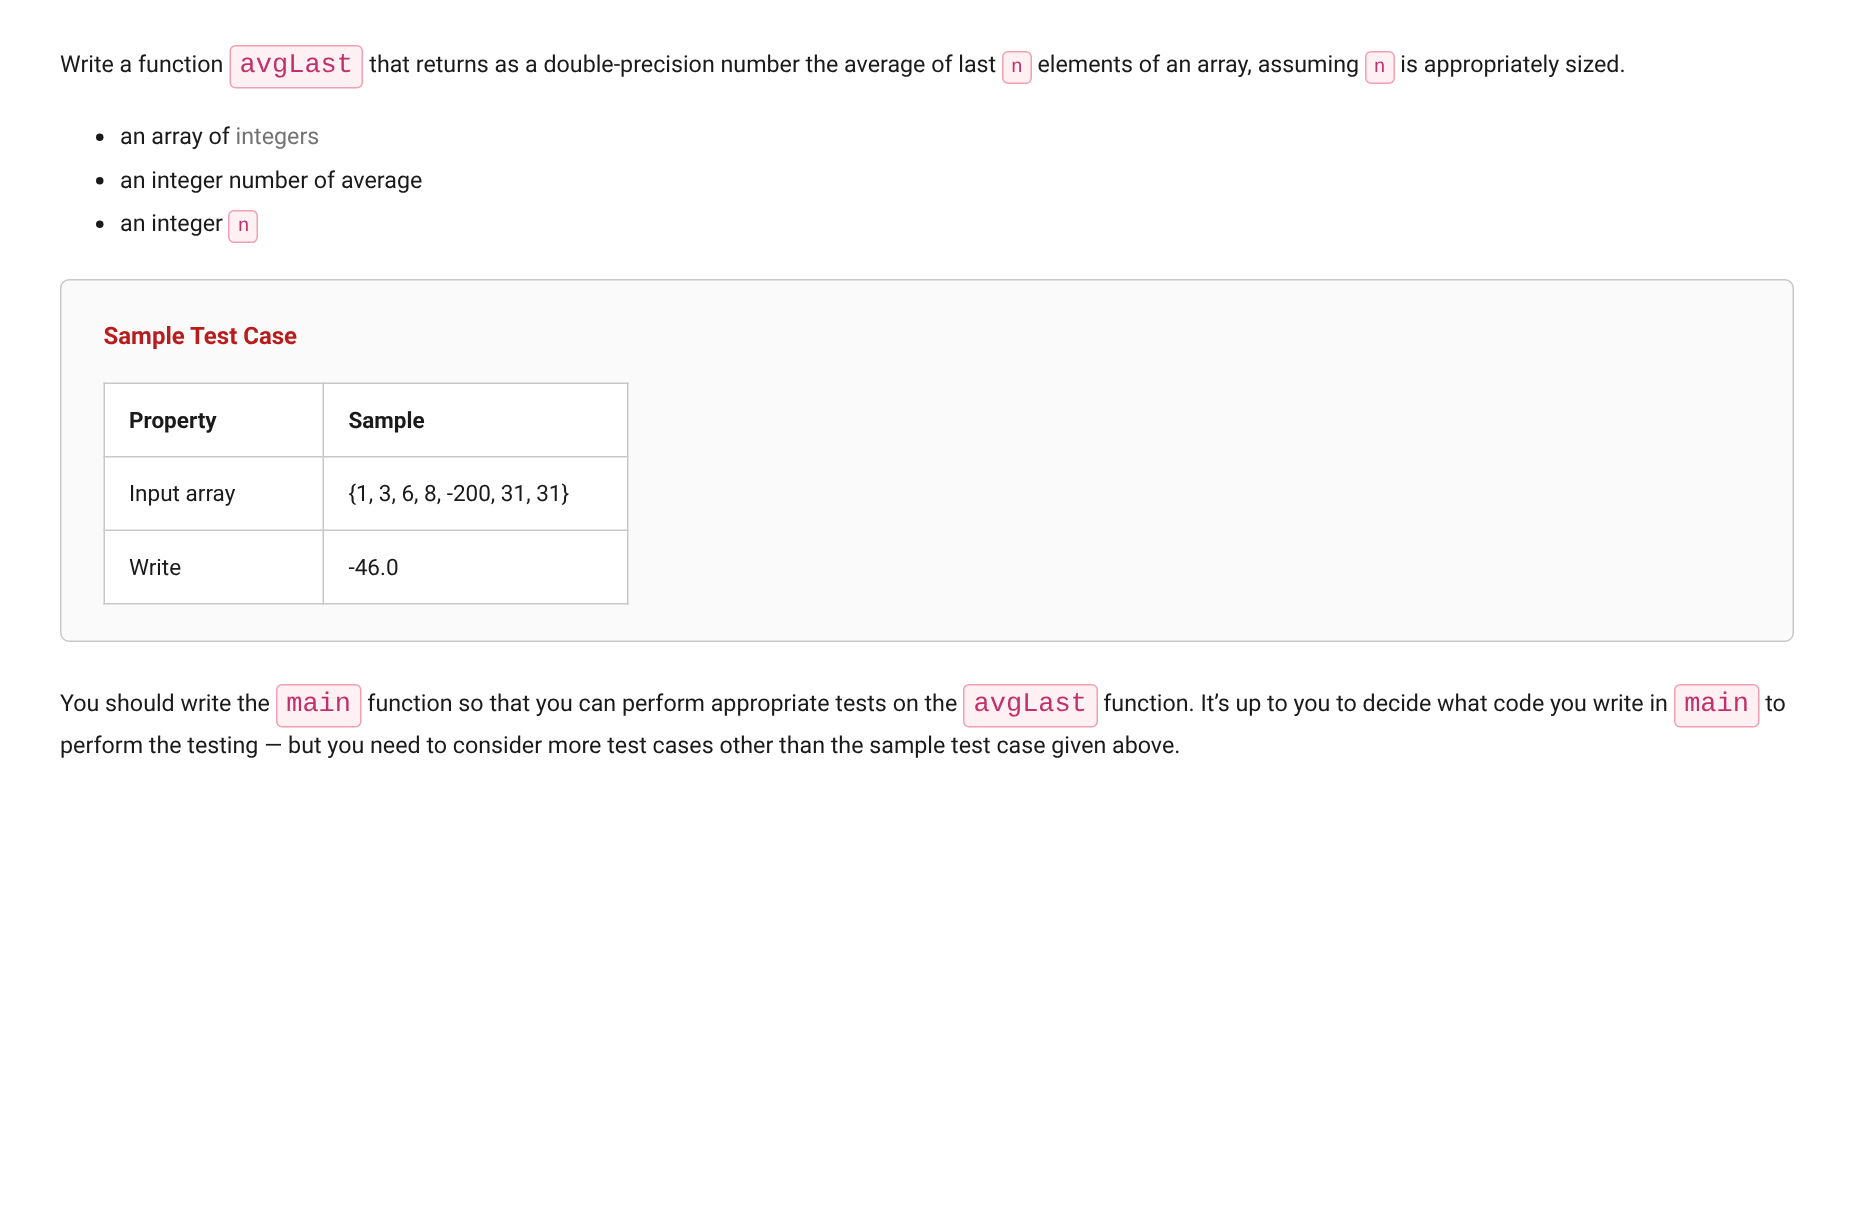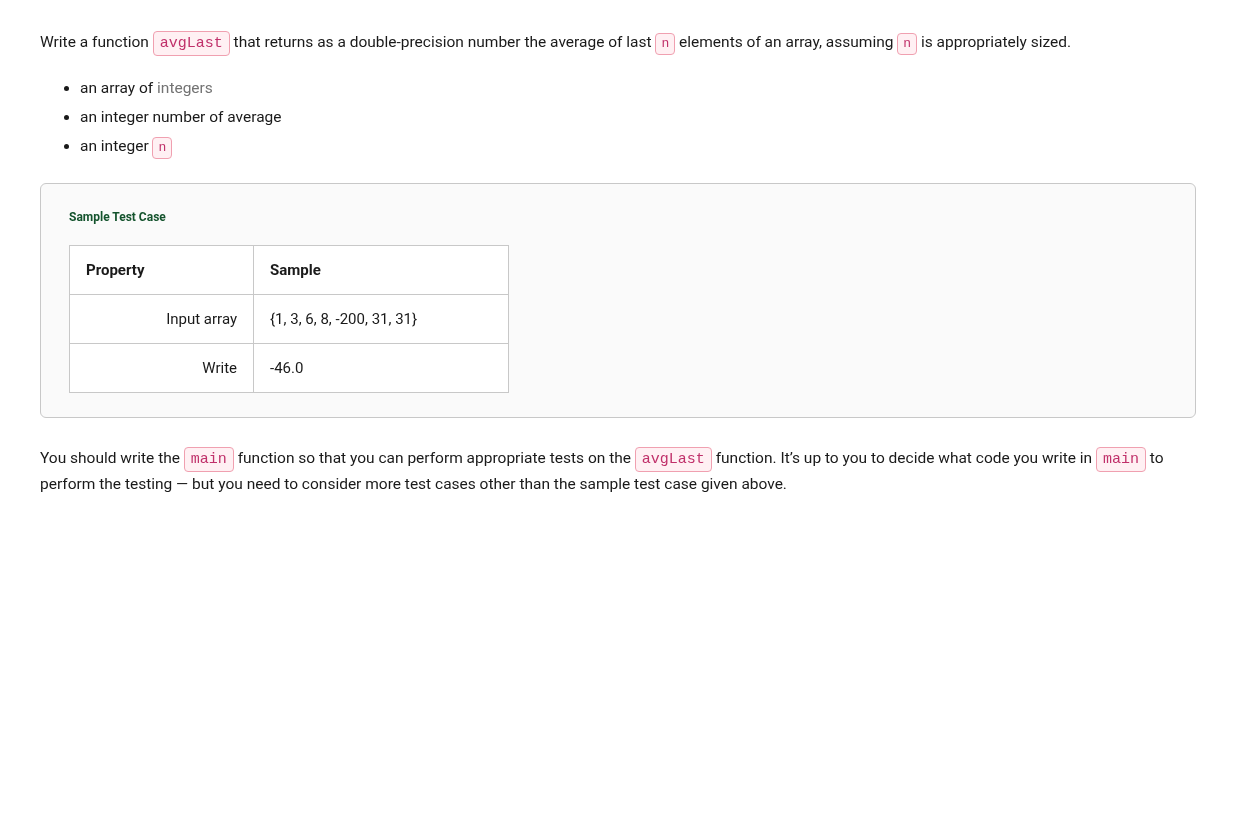--- a/index.html
+++ b/index.html
@@ -44,21 +44,21 @@
       margin-bottom: 4px;
     }
 
     .code-tag {
       display: inline-block;
       background: #fff0f3;
       border: 1px solid #f0a0b0;
       border-radius: 4px;
       padding: 1px 6px;
       font-family: 'Courier New', Courier, monospace;
-      font-size: 15px;
+      font-size: 18px;
       color: #c0306a;
       line-height: 1.4;
     }
 
     .code-tag-n {
       display: inline-block;
       background: #fff0f3;
       border: 1px solid #f0a0b0;
       border-radius: 4px;
       padding: 1px 5px;
@@ -70,29 +70,29 @@
 
     .sample-box {
       border: 1px solid #c8c8c8;
       border-radius: 6px;
       background: #fafafa;
       padding: 24px 28px;
       margin-bottom: 28px;
     }
 
     .sample-title {
-      font-size: 12px;
+      font-size: 16px;
       font-weight: 700;
       margin-bottom: 18px;
-      color: #14532d;
+      color: #b91c1c;
     }
 
     .data-table {
       border-collapse: collapse;
-      width: 440px;
+      width: 350px;
     }
 
     .data-table th,
     .data-table td {
       border: 1px solid #c8c8c8;
       padding: 12px 16px;
       text-align: left;
       font-size: 15px;
     }
 
@@ -101,21 +101,20 @@
       background: #ffffff;
     }
 
     .data-table td {
       background: #ffffff;
       vertical-align: middle;
     }
 
     .data-table tr td:first-child {
       min-width: 130px;
-      text-align: right;
     }
 
     .footer-paragraph {
       font-size: 15.5px;
       line-height: 1.65;
     }
 
     .link-color {
       color: #737373;
     }

